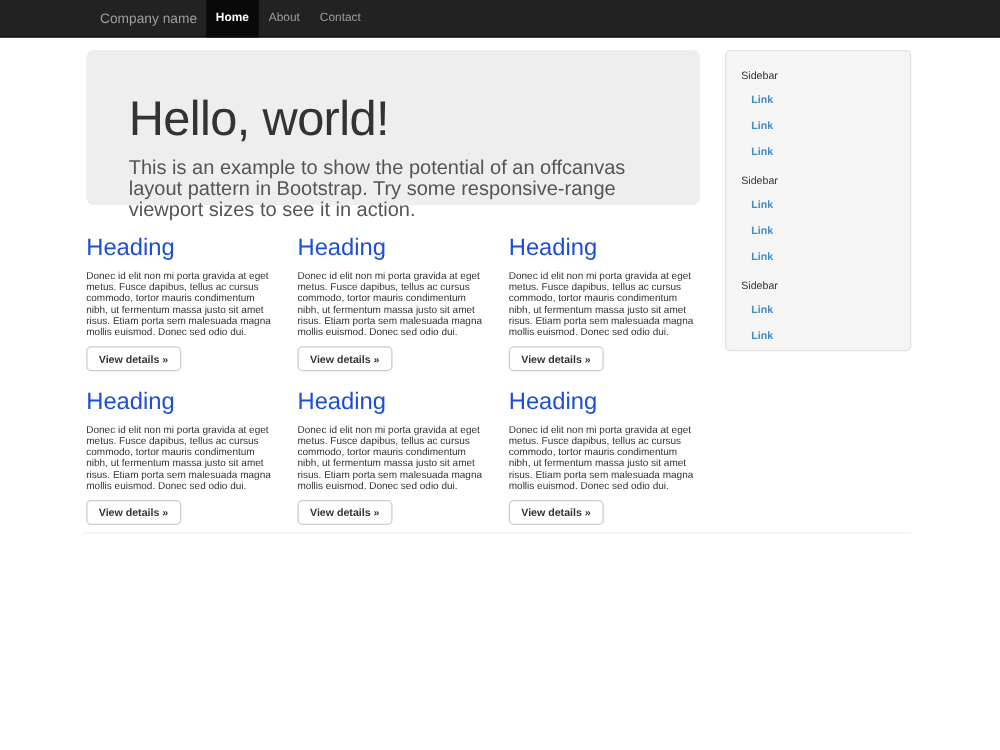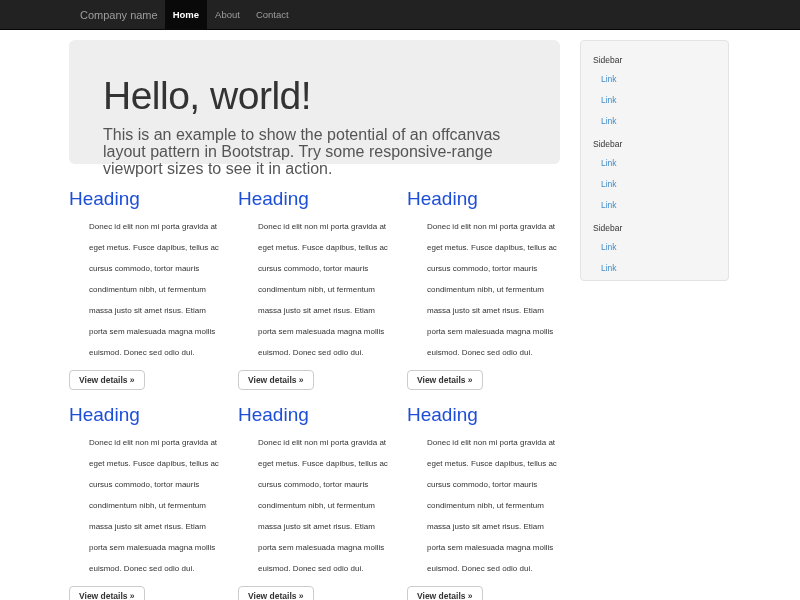--- a/index.html
+++ b/index.html
@@ -100,23 +100,22 @@
     margin-top: 24px;
     font-size: 19px;
     line-height: 21px;
     font-weight: 500;
     color: #1d4ed8;
   }
   .cards-row.second .card h2 { margin-top: 14px; }
   .card p {
     margin-top: 7px;
     font-size: 8px;
-    line-height: 21px;
-    color: #333333;
-    margin-left: 20px;
+    line-height: 9px;
+    color: #333333;
   }
   .btn-default {
     display: inline-block;
     margin-top: 7px;
     padding: 4px 9px;
     font-family: "Liberation Sans", sans-serif;
     font-size: 8.5px;
     font-weight: bold;
     color: #333333;
     background: #ffffff;
@@ -144,20 +143,21 @@
     padding: 7px 12px 2px 12px;
   }
   .sidebar-link {
     display: block;
     font-size: 8.5px;
     line-height: 12px;
     color: #428bca;
     padding: 4.5px 12px 4.5px 20px;
     text-decoration: none;
     cursor: pointer;
+    font-weight: bold;
   }
 
   
   .footer-hr {
     border: none;
     border-top: 1px solid #eeeeee;
     margin-top: 6px;
     width: 663px;
   }
   .footer-text {

